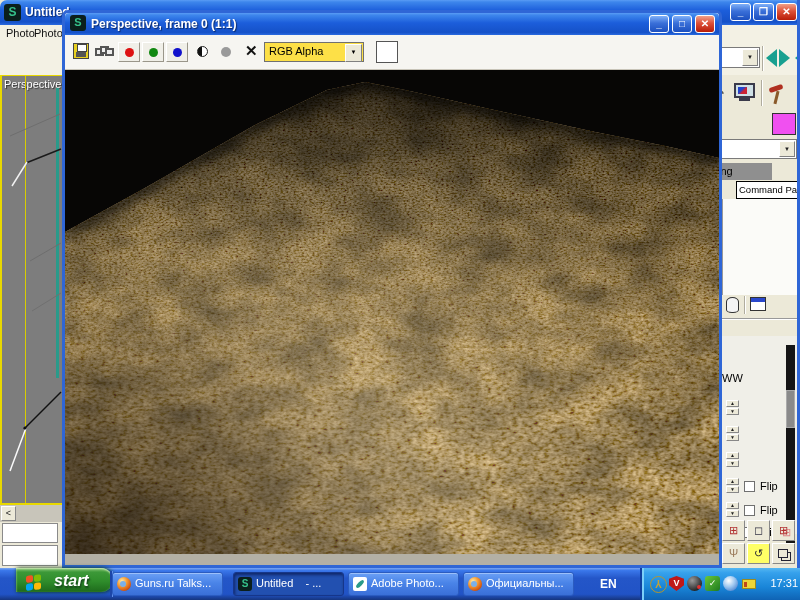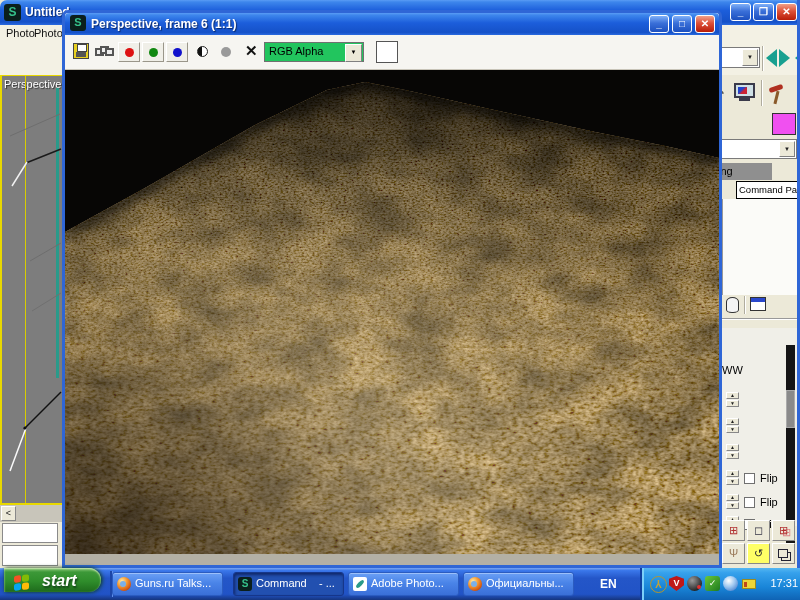--- a/index.html
+++ b/index.html
@@ -97,30 +97,30 @@
   .floppy b{position:absolute;left:2px;bottom:1px;width:10px;height:5px;background:#555;}
   .clone-frame{width:9px;height:8px;border:2px solid #555;background:#eee;box-sizing:border-box;}
   .chanbtn{width:22px;height:20px;background:#f0efe8;border:1px solid #9a968a;
     border-top-color:#fff;border-left-color:#fff;box-sizing:border-box;}
   .dot{position:absolute;left:6px;top:5px;width:9px;height:9px;border-radius:50%;}
   .flatchan{width:20px;height:20px;}
   #mono-circle{width:11px;height:11px;border-radius:50%;border:1px solid #222;
     background:linear-gradient(90deg,#111 50%,#fff 50%);box-sizing:border-box;}
   #alpha-dot{width:10px;height:10px;border-radius:50%;background:#9a9a9a;}
   #clear-x{font-size:15px;font-weight:bold;color:#111;line-height:20px;}
-  #channel-combo{width:100px;height:20px;background:#22c55e;border:1px solid #707070;box-sizing:border-box;}
+  #channel-combo{width:100px;height:20px;background:#fde047;border:1px solid #707070;box-sizing:border-box;}
   #channel-combo-label{left:4px;top:2px;font-size:11px;color:#000;white-space:nowrap;}
   #color-swatch-box{width:22px;height:22px;background:#fff;border:1px solid #555;box-sizing:border-box;}
   #render-image{left:0px;top:57px;width:654px;height:485px;background:#070605;overflow:hidden;}
   #render-bottom{left:0;bottom:0;right:0;height:11px;background:#b3b0a5;}
 
   
   #taskbar{left:0;top:568px;width:800px;height:32px;z-index:6;
     background:linear-gradient(180deg,#7aa7f2 0%,#3a77ea 8%,#2456c8 32%,#2153c6 82%,#16357e 100%);}
-  #start-btn{left:4px;top:0;width:97px;height:24px;border-radius:0 14px 14px 0;
+  #start-btn{left:16px;top:0;width:97px;height:24px;border-radius:0 14px 14px 0;
     background:linear-gradient(180deg,#7cc26a 0%,#3c9838 18%,#2f8d2b 55%,#1e6a1c 100%);
     box-shadow:inset 0 1px 2px #cfe8b8,1px 0 4px #0a3a0a;}
   #start-label{left:38px;top:4px;color:#fff;font-size:16px;font-weight:bold;font-style:italic;
     text-shadow:1px 2px 2px #14421a;}
   #win-flag{left:10px;top:7px;width:16px;height:16px;transform:skewY(-6deg);}
   #win-flag span{position:absolute;width:7px;height:7px;border-radius:2px;}
   .qsep{width:2px;background:#1c46a8;border-right:1px solid #5e8ee8;}
   .taskbtn{top:4px;height:24px;width:111px;border-radius:3px;border:1px solid #2b5cc0;
     background:linear-gradient(180deg,#6ba0f5,#4a84e8 45%,#3a6fd8);box-shadow:inset 0 1px 0 #9cc0fa;
     box-sizing:border-box;color:#fff;font-size:11px;}
@@ -208,21 +208,21 @@
   <div id="cp-tooltip" class="abs" style="left:736px;top:181px;width:64px;height:18px;">Command Panel</div>
   <div id="white-panel" class="abs" style="left:722px;top:199px;width:78px;height:96px;"></div>
   <div class="mat-cyl abs" style="left:726px;top:297px;"></div>
   <div class="vsep abs" style="left:744px;top:296px;height:18px;"></div>
   <div class="mat-win abs" style="left:750px;top:297px;">
       <span></span>
     </div>
   <div class="abs" style="left:716px;top:318px;width:84px;height:1px;background:#999;"></div>
   <div class="abs" style="left:716px;top:319px;width:84px;height:1px;background:#fff;"></div>
 
-  <div id="rollout" class="abs" style="left:716px;top:328px;width:81px;height:198px;">
+  <div id="rollout" class="abs" style="left:716px;top:336px;width:81px;height:198px;">
     <span class="abs" style="left:6px;top:36px;">WW</span>
     <div class="spinner abs" style="left:10px;top:64px;">
       <div class="sp" style="top:0;">▲</div>
       <div class="sp" style="top:8px;">▼</div>
     </div>
     <div class="spinner abs" style="left:10px;top:90px;">
       <div class="sp" style="top:0;">▲</div>
       <div class="sp" style="top:8px;">▼</div>
     </div>
     <div class="spinner abs" style="left:10px;top:116px;">
@@ -282,21 +282,21 @@
 </div>
 <div id="trackbar" class="abs">
   <div id="trackbar-left-btn" class="abs">&lt;</div>
 </div>
 <div class="statusbar abs" style="top:523px;height:20px;"></div>
 <div class="statusbar abs" style="top:545px;height:21px;"></div>
 
 <div id="render-win" class="abs">
   <div id="render-title" class="abs">
     <div class="max-icon abs">S</div>
-    <div id="render-title-text" class="abs">Perspective, frame 6 (1:1)</div>
+    <div id="render-title-text" class="abs">Perspective, frame 0 (1:1)</div>
     <div id="render-buttons" class="abs">
       <div class="winbtn" style="width:20px;">_</div>
       <div class="winbtn" style="width:20px;">□</div>
       <div class="winbtn close" style="width:20px;">✕</div>
     </div>
   </div>
   <div id="render-toolbar" class="abs">
     <div class="floppy abs" style="left:8px;top:8px;">
         <i></i>
         <b></b>
@@ -406,21 +406,21 @@
   <div class="qsep abs" style="left:110px;top:3px;height:26px;"></div>
 
   <div class="taskbtn abs" style="left:112px;">
     <div class="task-ico ff-icon">
         <span></span>
       </div>
     <span class="task-label">Guns.ru Talks...</span>
   </div>
   <div class="taskbtn active abs" style="left:233px;">
     <div class="task-ico max-icon" style="width:14px;height:14px;line-height:13px;font-size:10px;">S</div>
-    <span class="task-label">Command    - ...</span>
+    <span class="task-label">Untitled    - ...</span>
   </div>
   <div class="taskbtn abs" style="left:463px;">
     <div class="task-ico ff-icon">
         <span></span>
       </div>
     <span class="task-label">Официальны...</span>
   </div>
   <div class="taskbtn abs" style="left:348px;">
     <div class="task-ico ps-icon">
         <span></span>

